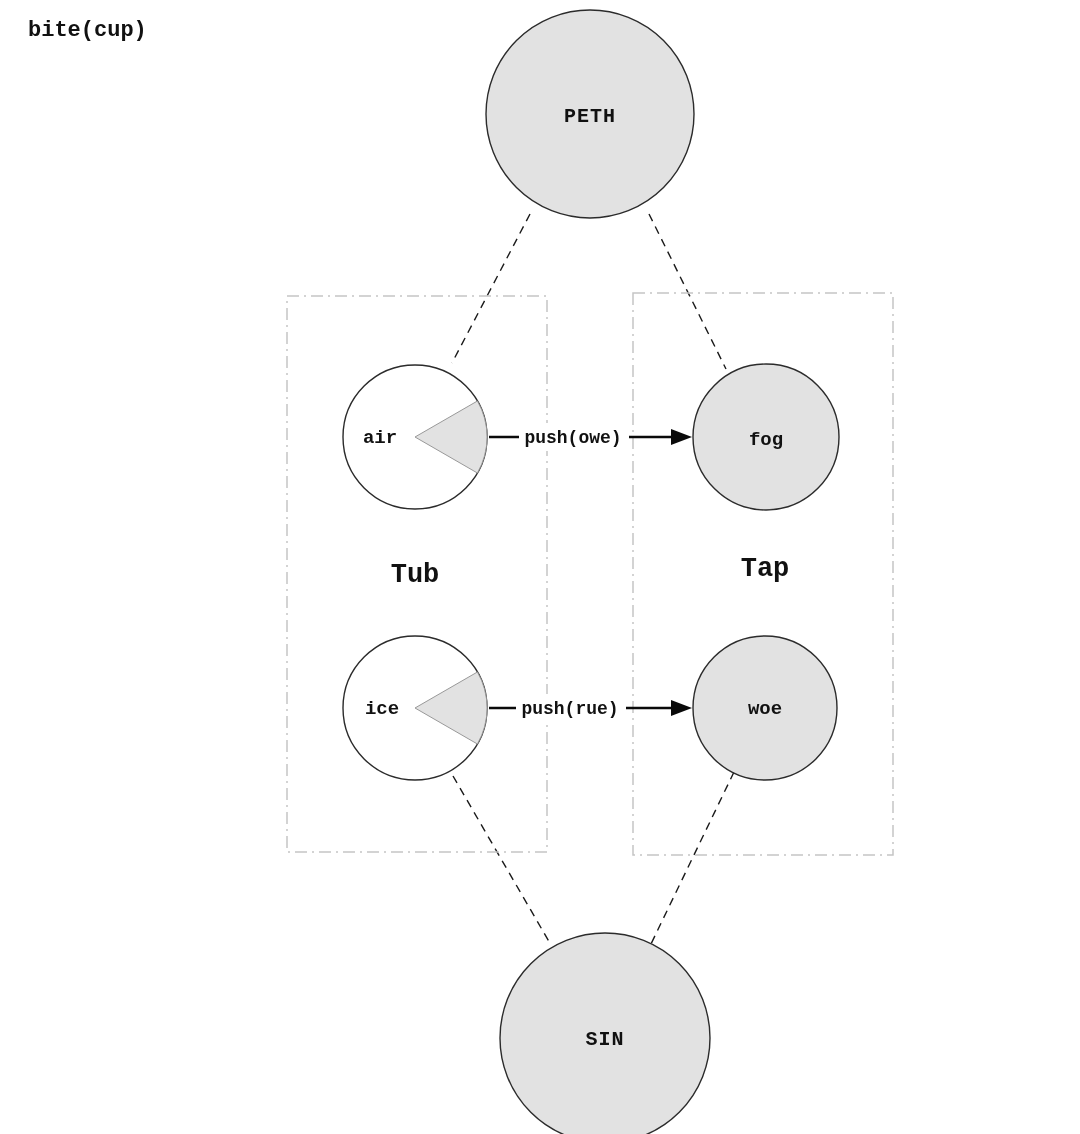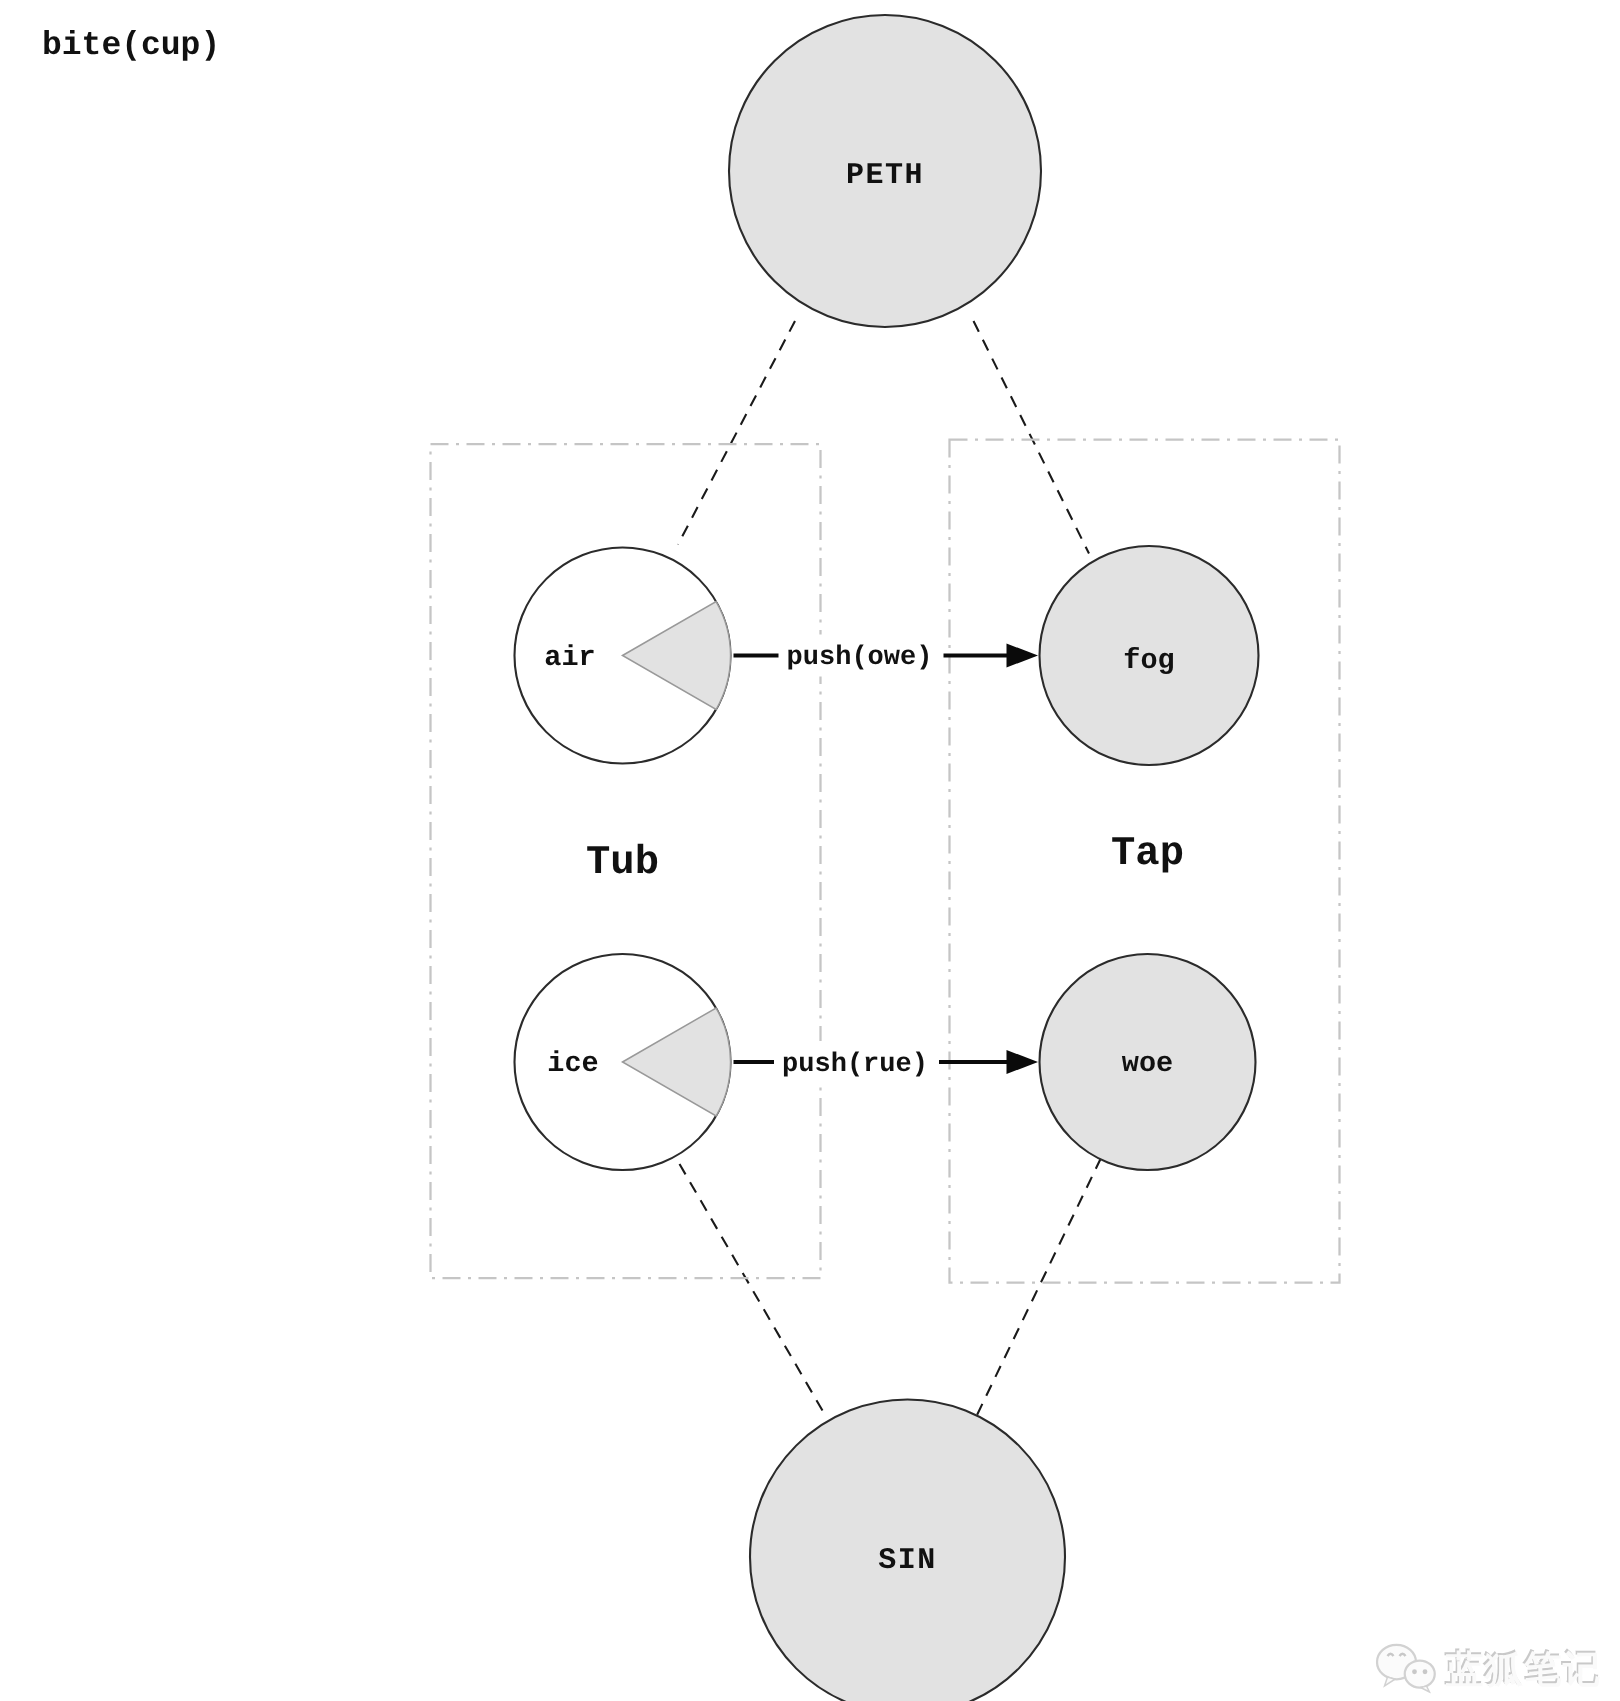--- a/index.html
+++ b/index.html
@@ -89,26 +89,13 @@
     <text class="node-label" x="382" y="709">ice</text>
 
     <circle class="node-circle" cx="765" cy="708" r="72" fill="#e2e2e2"></circle>
     <text class="node-label" x="765" y="709">woe</text>
 
     <circle class="node-circle" cx="605" cy="1038" r="105" fill="#e2e2e2"></circle>
     <text class="big-label" x="605" y="1040">SIN</text>
   </svg>
 
   
-  <div class="watermark">
-    <svg width="42" height="34" viewBox="0 0 42 34">
-      <ellipse cx="14" cy="13" rx="13" ry="11.5" fill="#fbfbfb" stroke="#d2d2d2" stroke-width="1.5"></ellipse>
-      <path d="M 8 23 L 6 29 L 13 24.5 Z" fill="#fbfbfb" stroke="#d2d2d2" stroke-width="1"></path>
-      <path d="M 8 9 q 2 -3 4 0" fill="none" stroke="#c8c8c8" stroke-width="1.6"></path>
-      <path d="M 16 9 q 2 -3 4 0" fill="none" stroke="#c8c8c8" stroke-width="1.6"></path>
-      <ellipse cx="29.5" cy="21" rx="10" ry="9" fill="#fbfbfb" stroke="#d2d2d2" stroke-width="1.5"></ellipse>
-      <path d="M 34 29 L 36 33 L 30 30 Z" fill="#fbfbfb" stroke="#d2d2d2" stroke-width="1"></path>
-      <circle cx="26" cy="19.5" r="1.6" fill="#c8c8c8"></circle>
-      <circle cx="33" cy="19.5" r="1.6" fill="#c8c8c8"></circle>
-    </svg>
-    <span class="watermark-text">蓝狐笔记</span>
-  </div>
 </div>
 
 </body></html>

